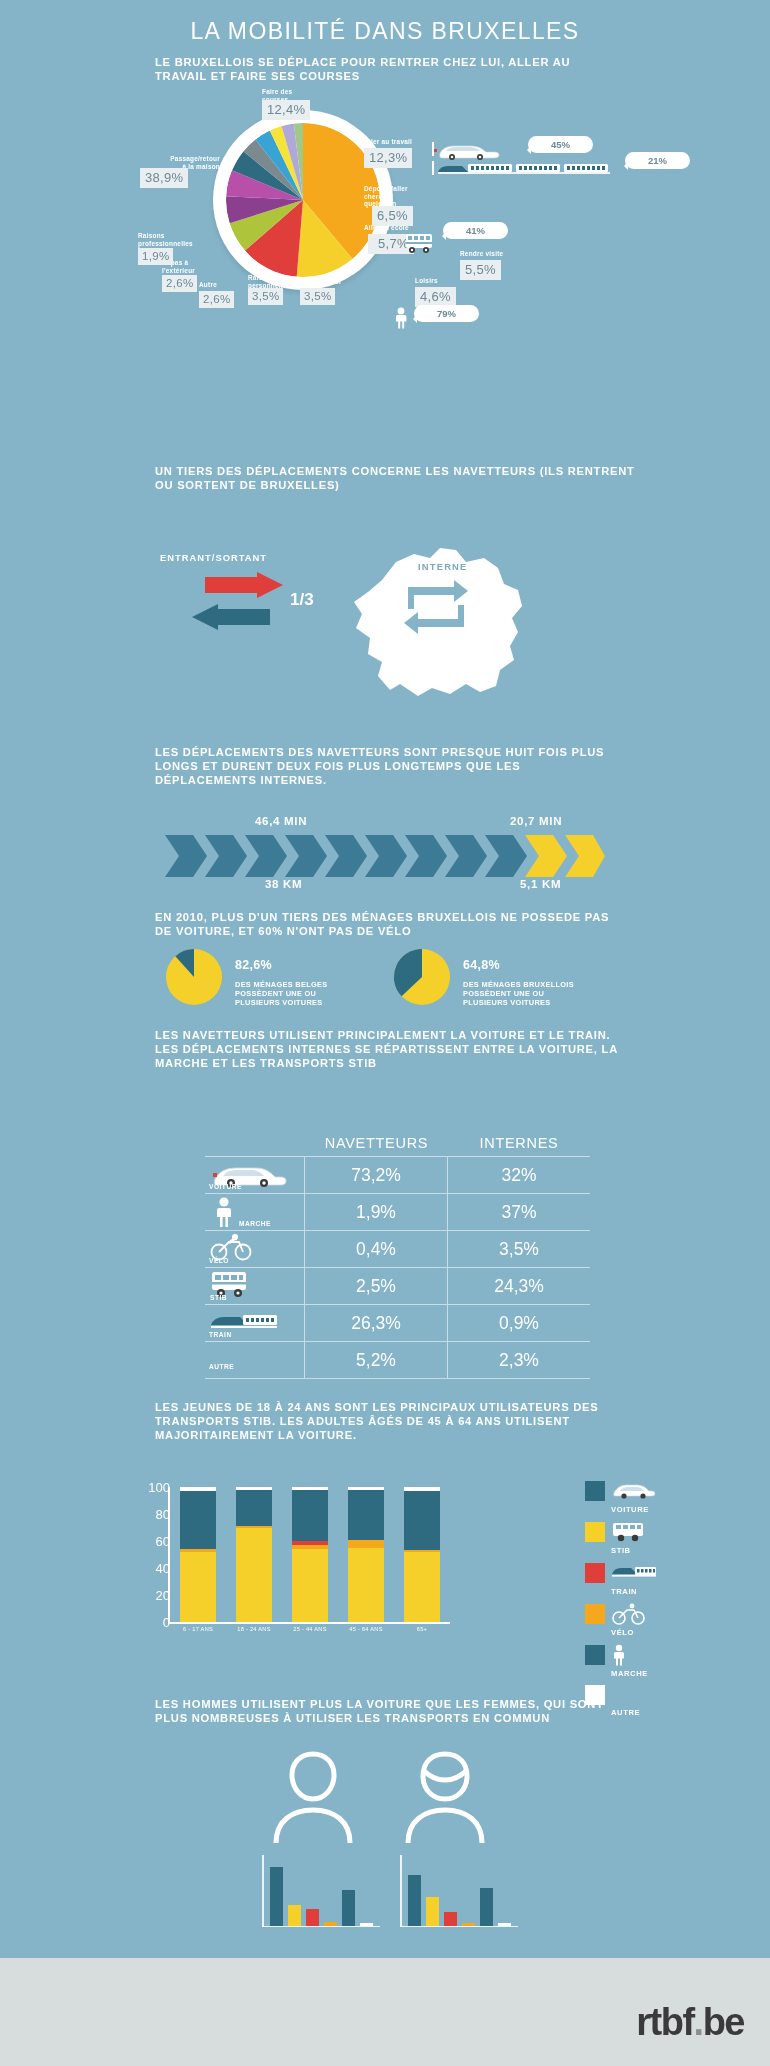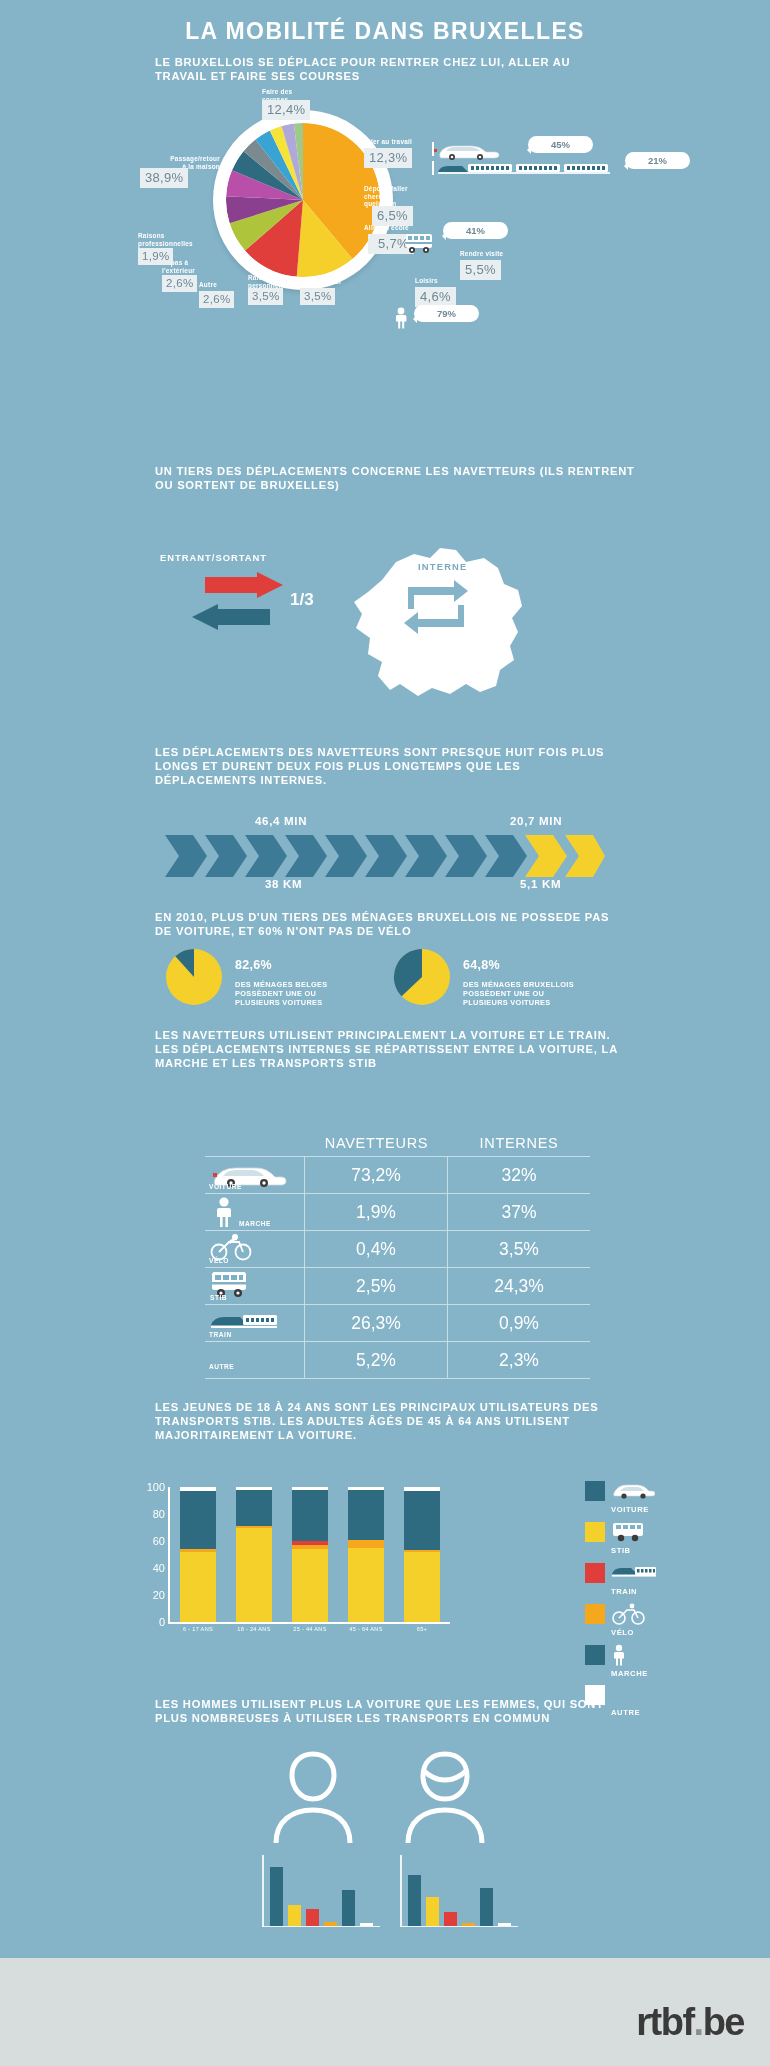--- a/index.html
+++ b/index.html
@@ -17,21 +17,21 @@
     overflow: hidden;
   }
 
   
   .h1 {
     position: absolute;
     left: 0; right: 0;
     text-align: center;
     color: #ffffff;
     font-size: 23px;
-    font-weight: bold;
+    font-weight: normal;
     letter-spacing: 1.4px;
   }
   .sub {
     position: absolute;
     color: #ffffff;
     font-size: 11.2px;
     font-weight: bold;
     letter-spacing: 0.75px;
     line-height: 14px;
     text-transform: uppercase;
@@ -129,22 +129,22 @@
   }
   .tbl-row:last-child { border-bottom: 1px solid rgba(255,255,255,.55); }
   .mode-name {
     color: #ffffff; font-size: 6.6px; font-weight: bold; letter-spacing: .5px;
     position: absolute; bottom: 3px;
   }
 
   
   .bc { position: absolute; left: 170px; top: 1487px; width: 280px; height: 135px; }
   .bc-axis-lbl {
-    position: absolute; right: 100%; margin-right: 5px;
-    color: #ffffff; font-size: 11px; transform: translateY(-50%);
+    position: absolute; right: 100%; 
+    color: #ffffff; font-size: 13px; transform: translateY(-50%);
   }
   .bc-bar { position: absolute; bottom: 0; width: 36px; }
   .bc-seg { width: 100%; }
   .bc-xlbl {
     position: absolute; top: 100%; margin-top: 4px;
     color: #ffffff; font-size: 5.6px; letter-spacing: .3px; text-align: center; width: 46px;
   }
   .bc-yline { position: absolute; left: -2px; top: 0; bottom: 0; width: 2px; background: #ffffff; }
   .bc-xline { position: absolute; left: -2px; right: 0; bottom: -2px; height: 2px; background: #ffffff; }
 

